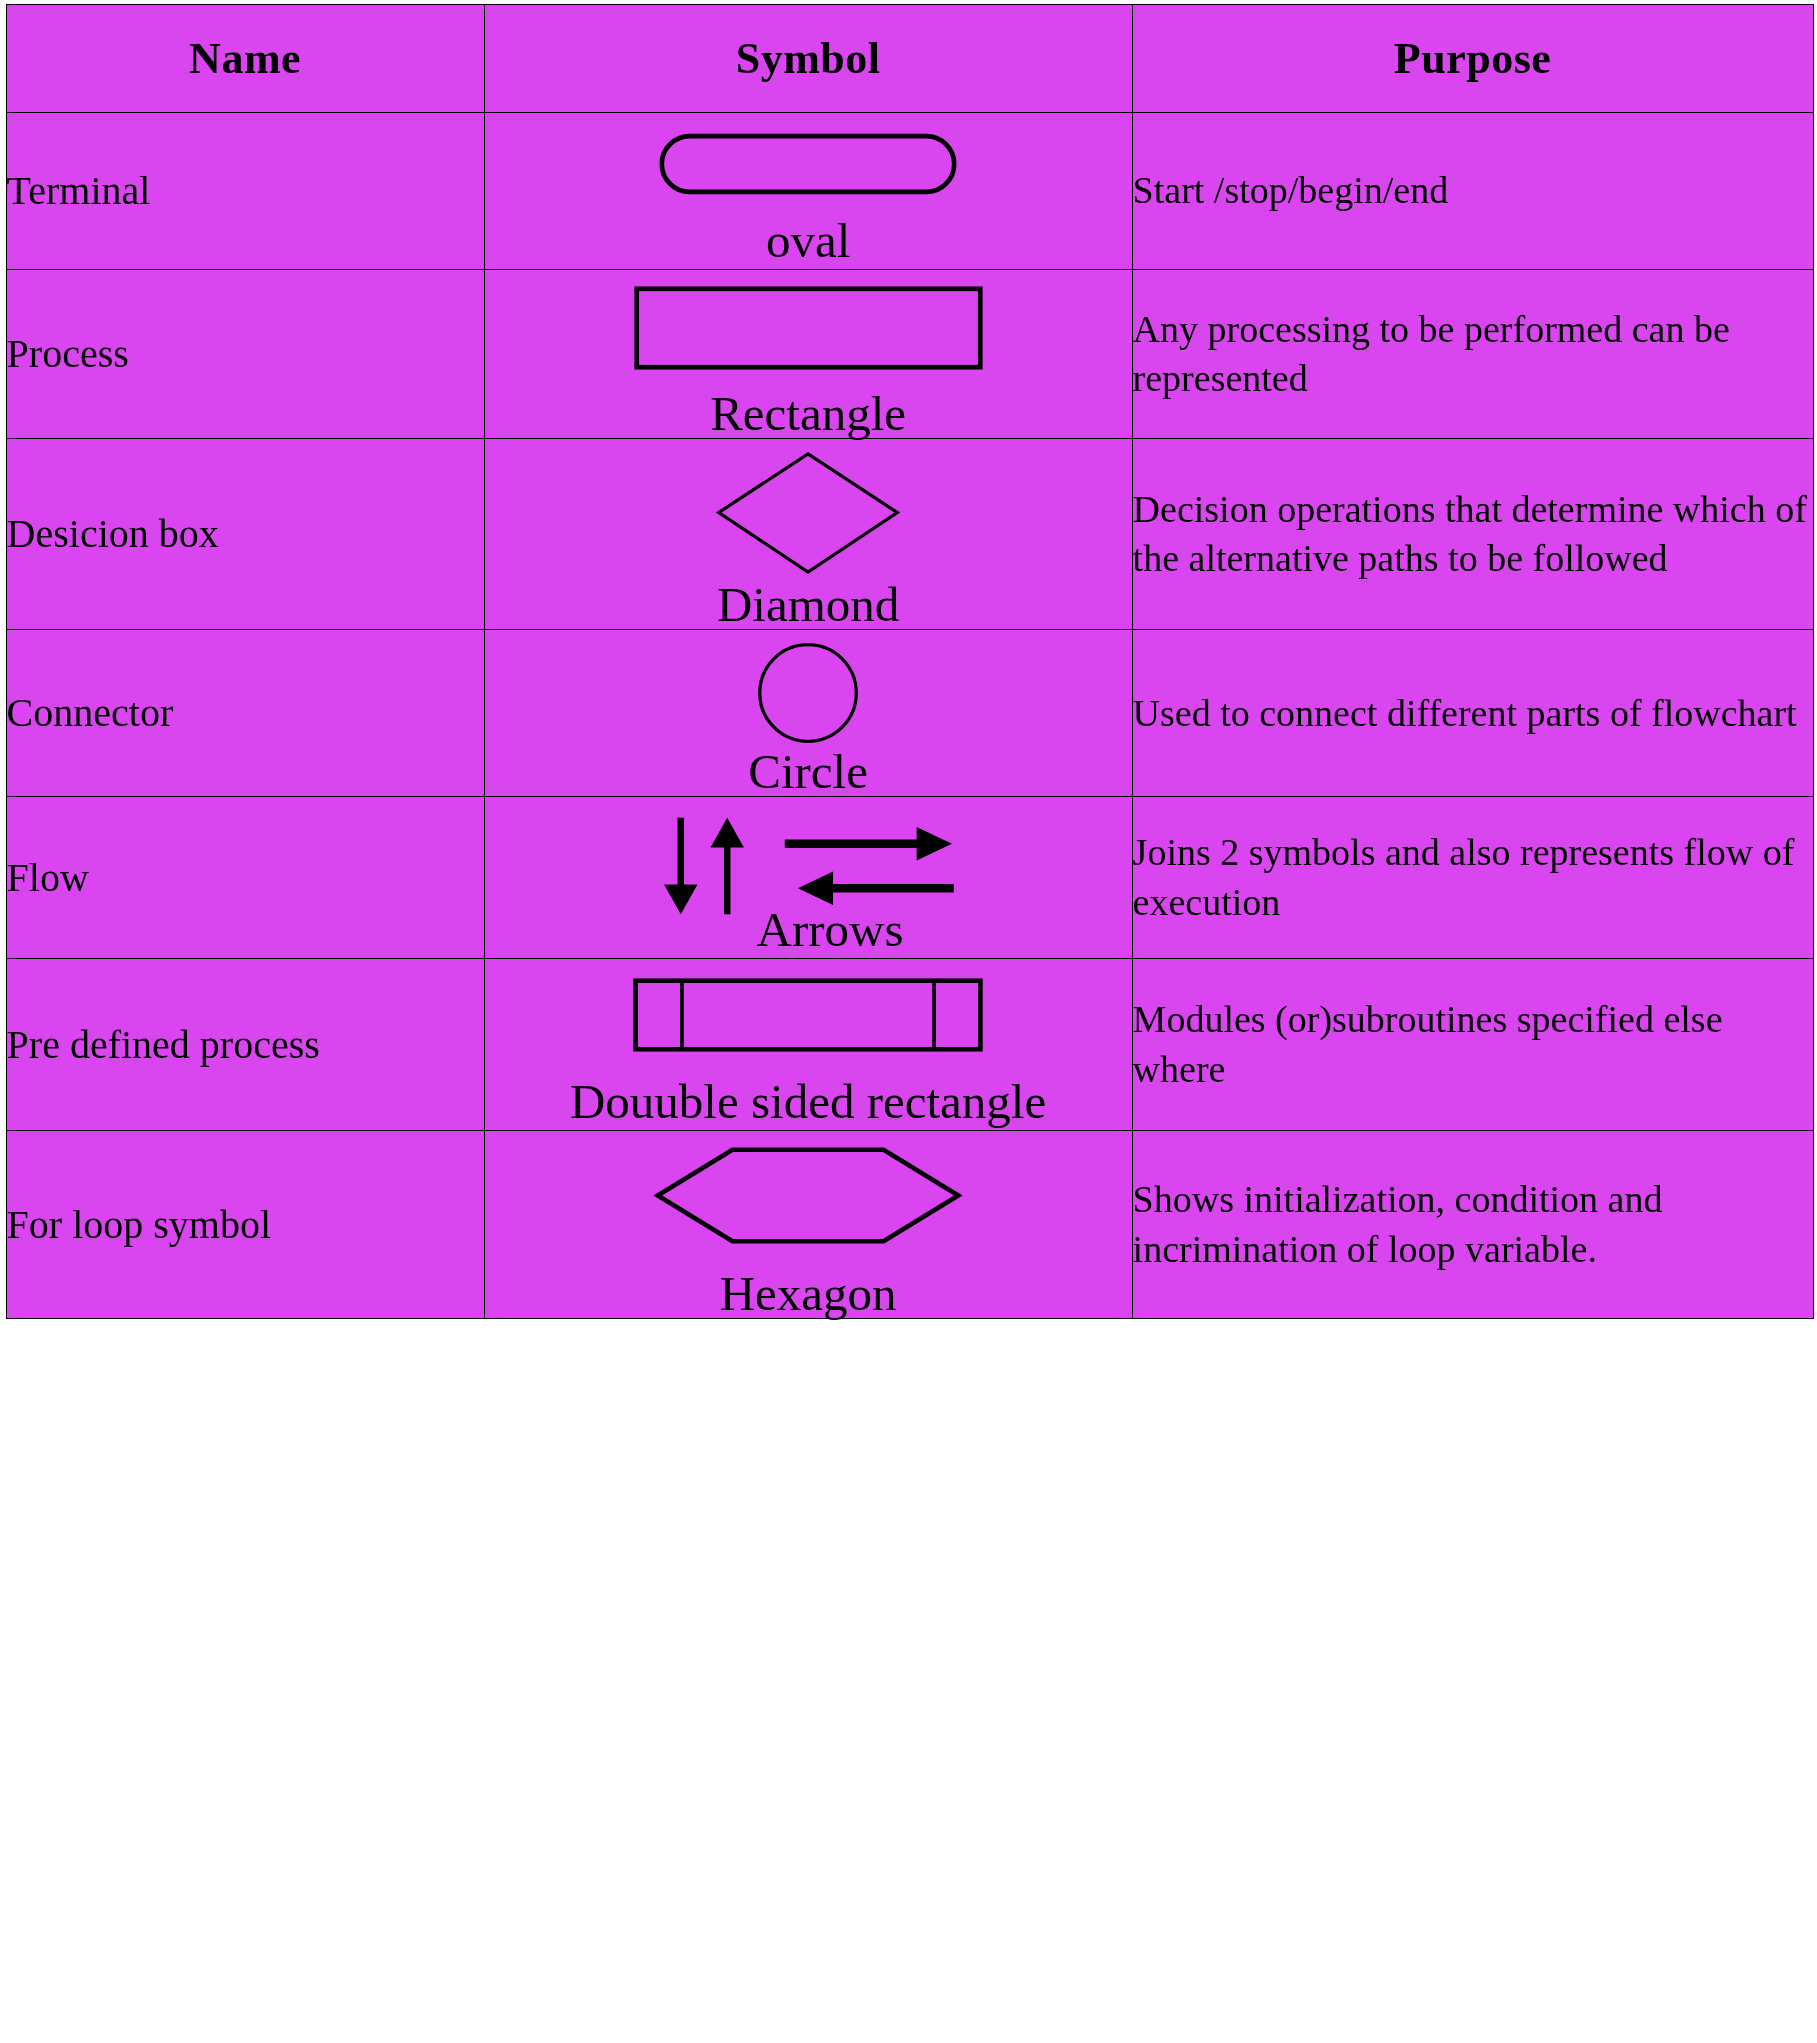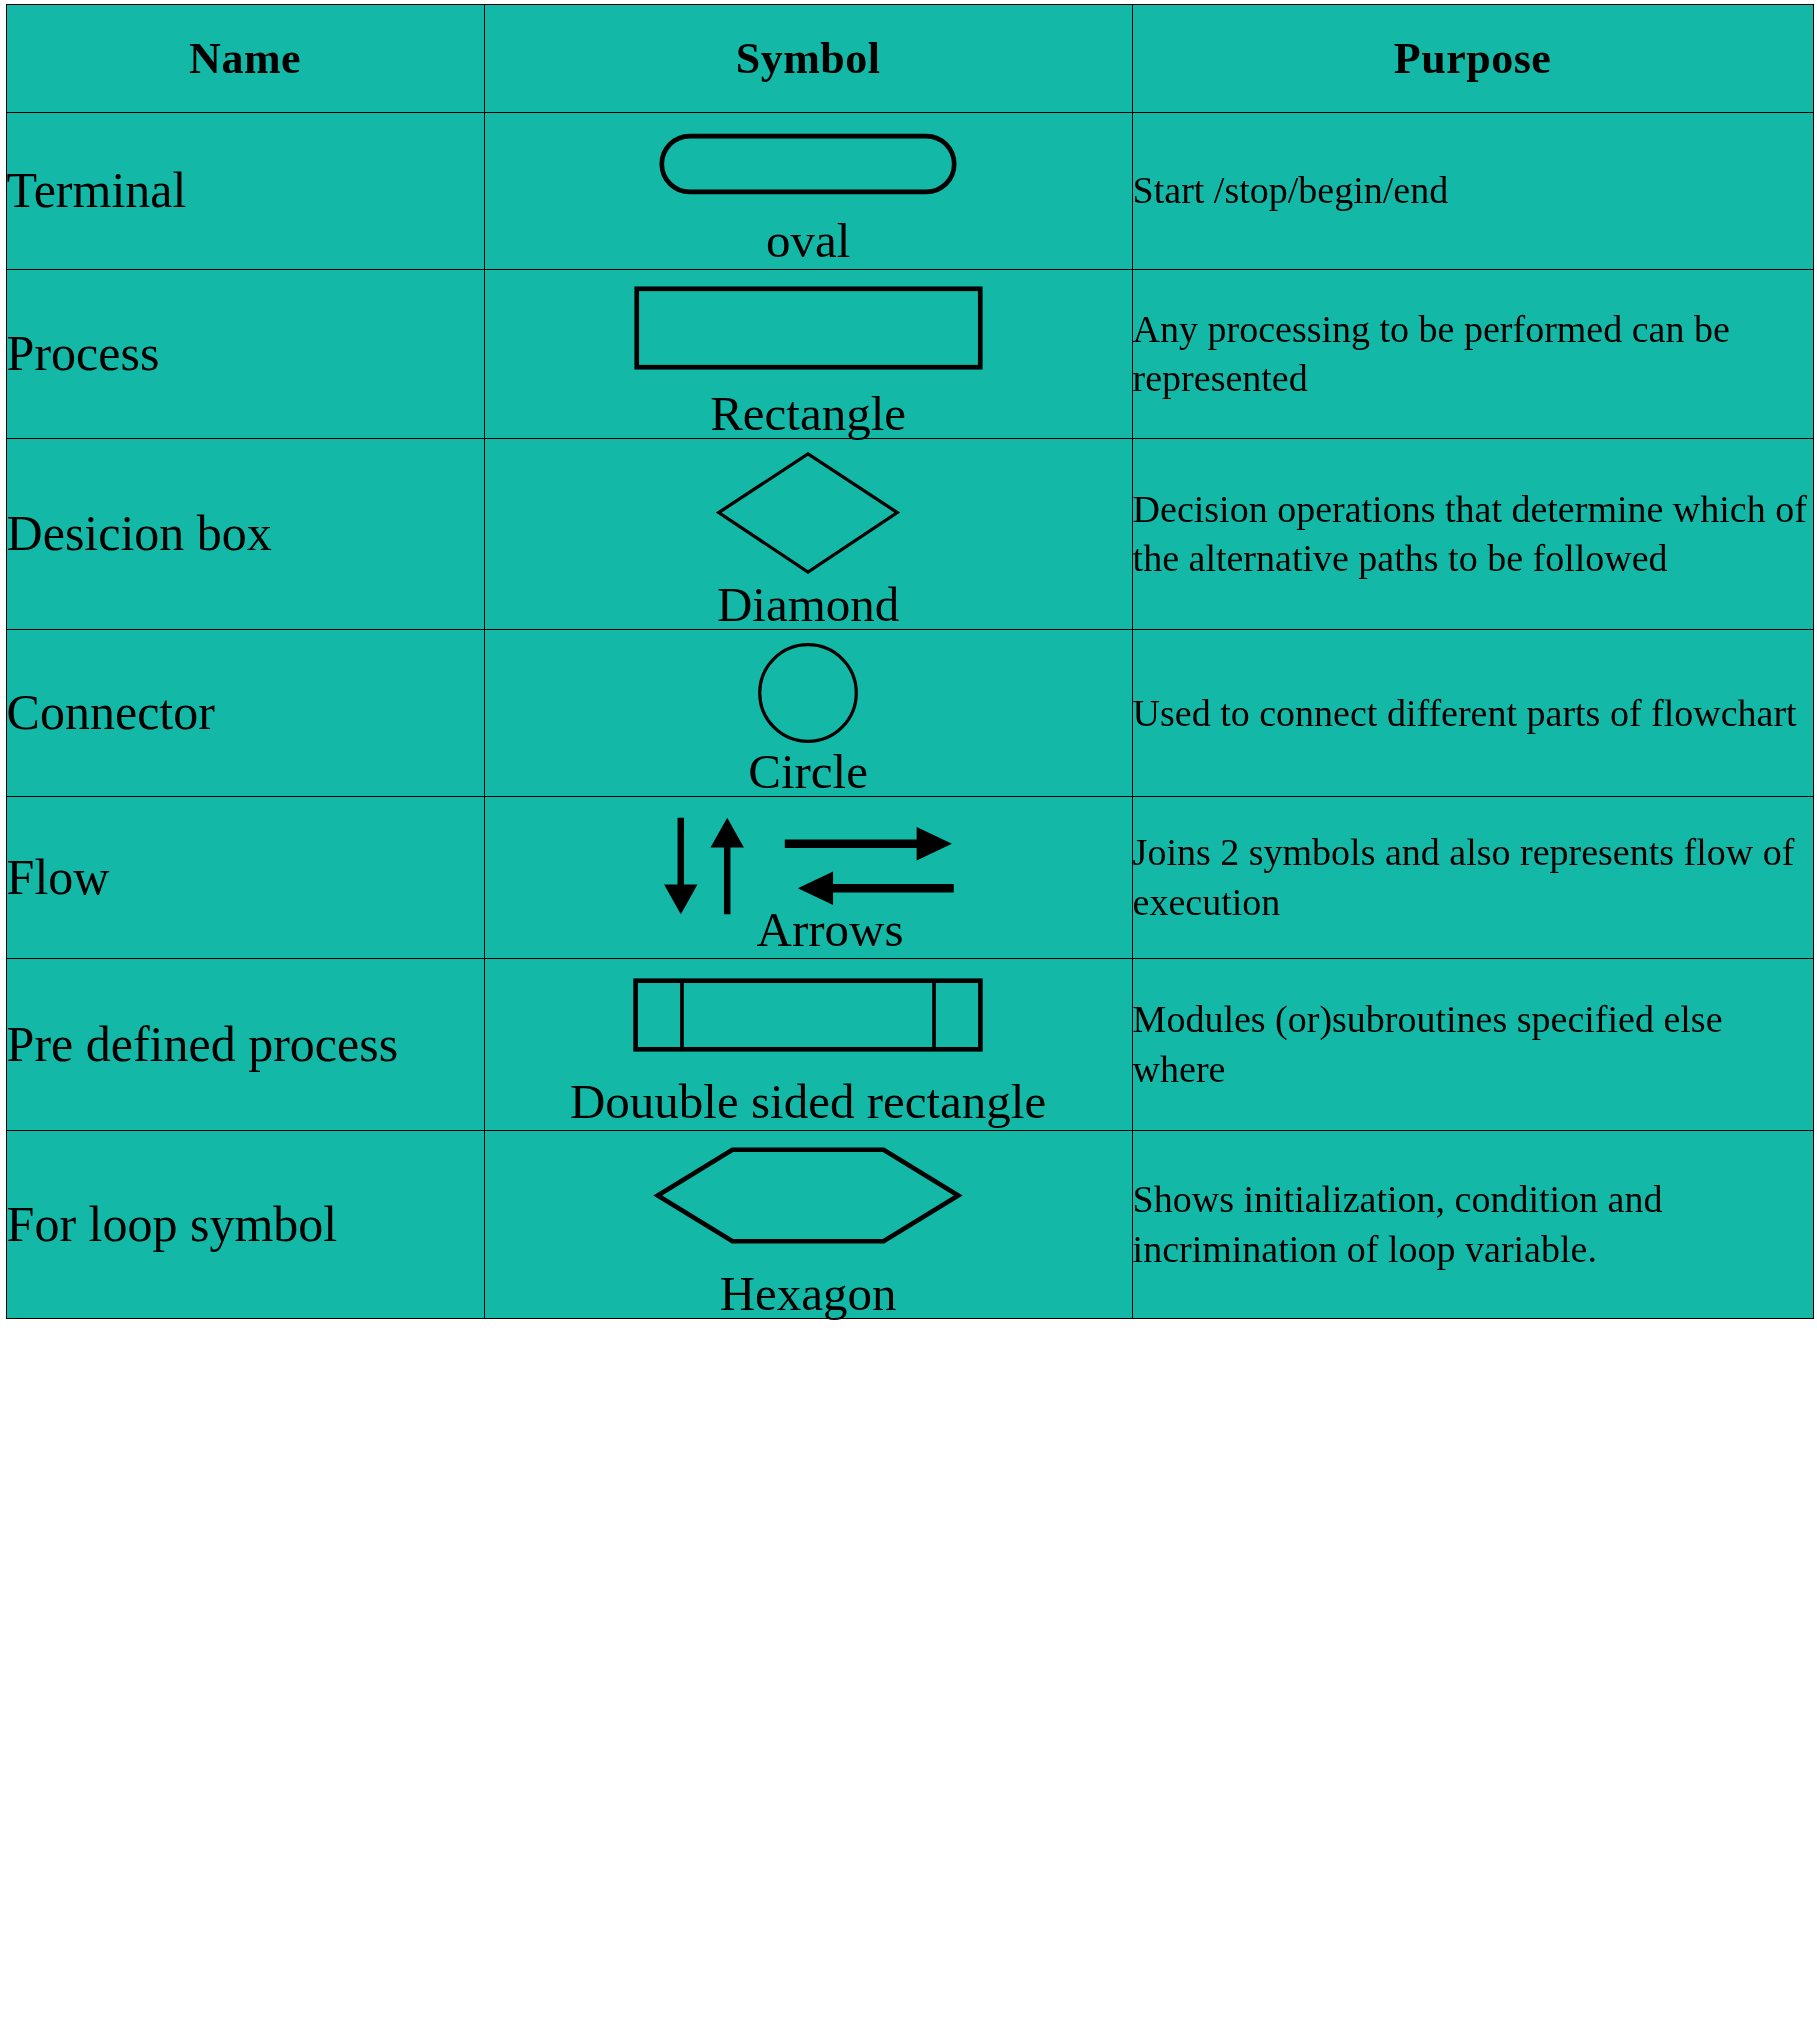--- a/index.html
+++ b/index.html
@@ -29,41 +29,41 @@
     margin-left: 5.6px;
     margin-top: 3.7px;
     table-layout: fixed;
   }
 
   table.symtable td,
   table.symtable th {
     border: 1.9px solid #000000;
     padding: 0;
     vertical-align: middle;
-    background: #14b8a6;
+    background: #d946ef;
   }
 
   
   col.c-name   { width: 478px; }
   col.c-symbol { width: 648px; }
   col.c-purpose{ width: 681px; }
 
   
   .hdr-cell {
     height: 107px;
     text-align: center;
     font-weight: bold;
     font-size: 44px;
     letter-spacing: 0.5px;
   }
 
   
   .name-cell {
     padding-left: 20.5px;
-    font-size: 50px;
+    font-size: 40px;
     text-align: left;
     line-height: 1.15;
   }
 
   
   .purpose-cell {
     padding-left: 20.5px;
     padding-right: 13px;
     font-size: 38px;
     line-height: 1.30;

